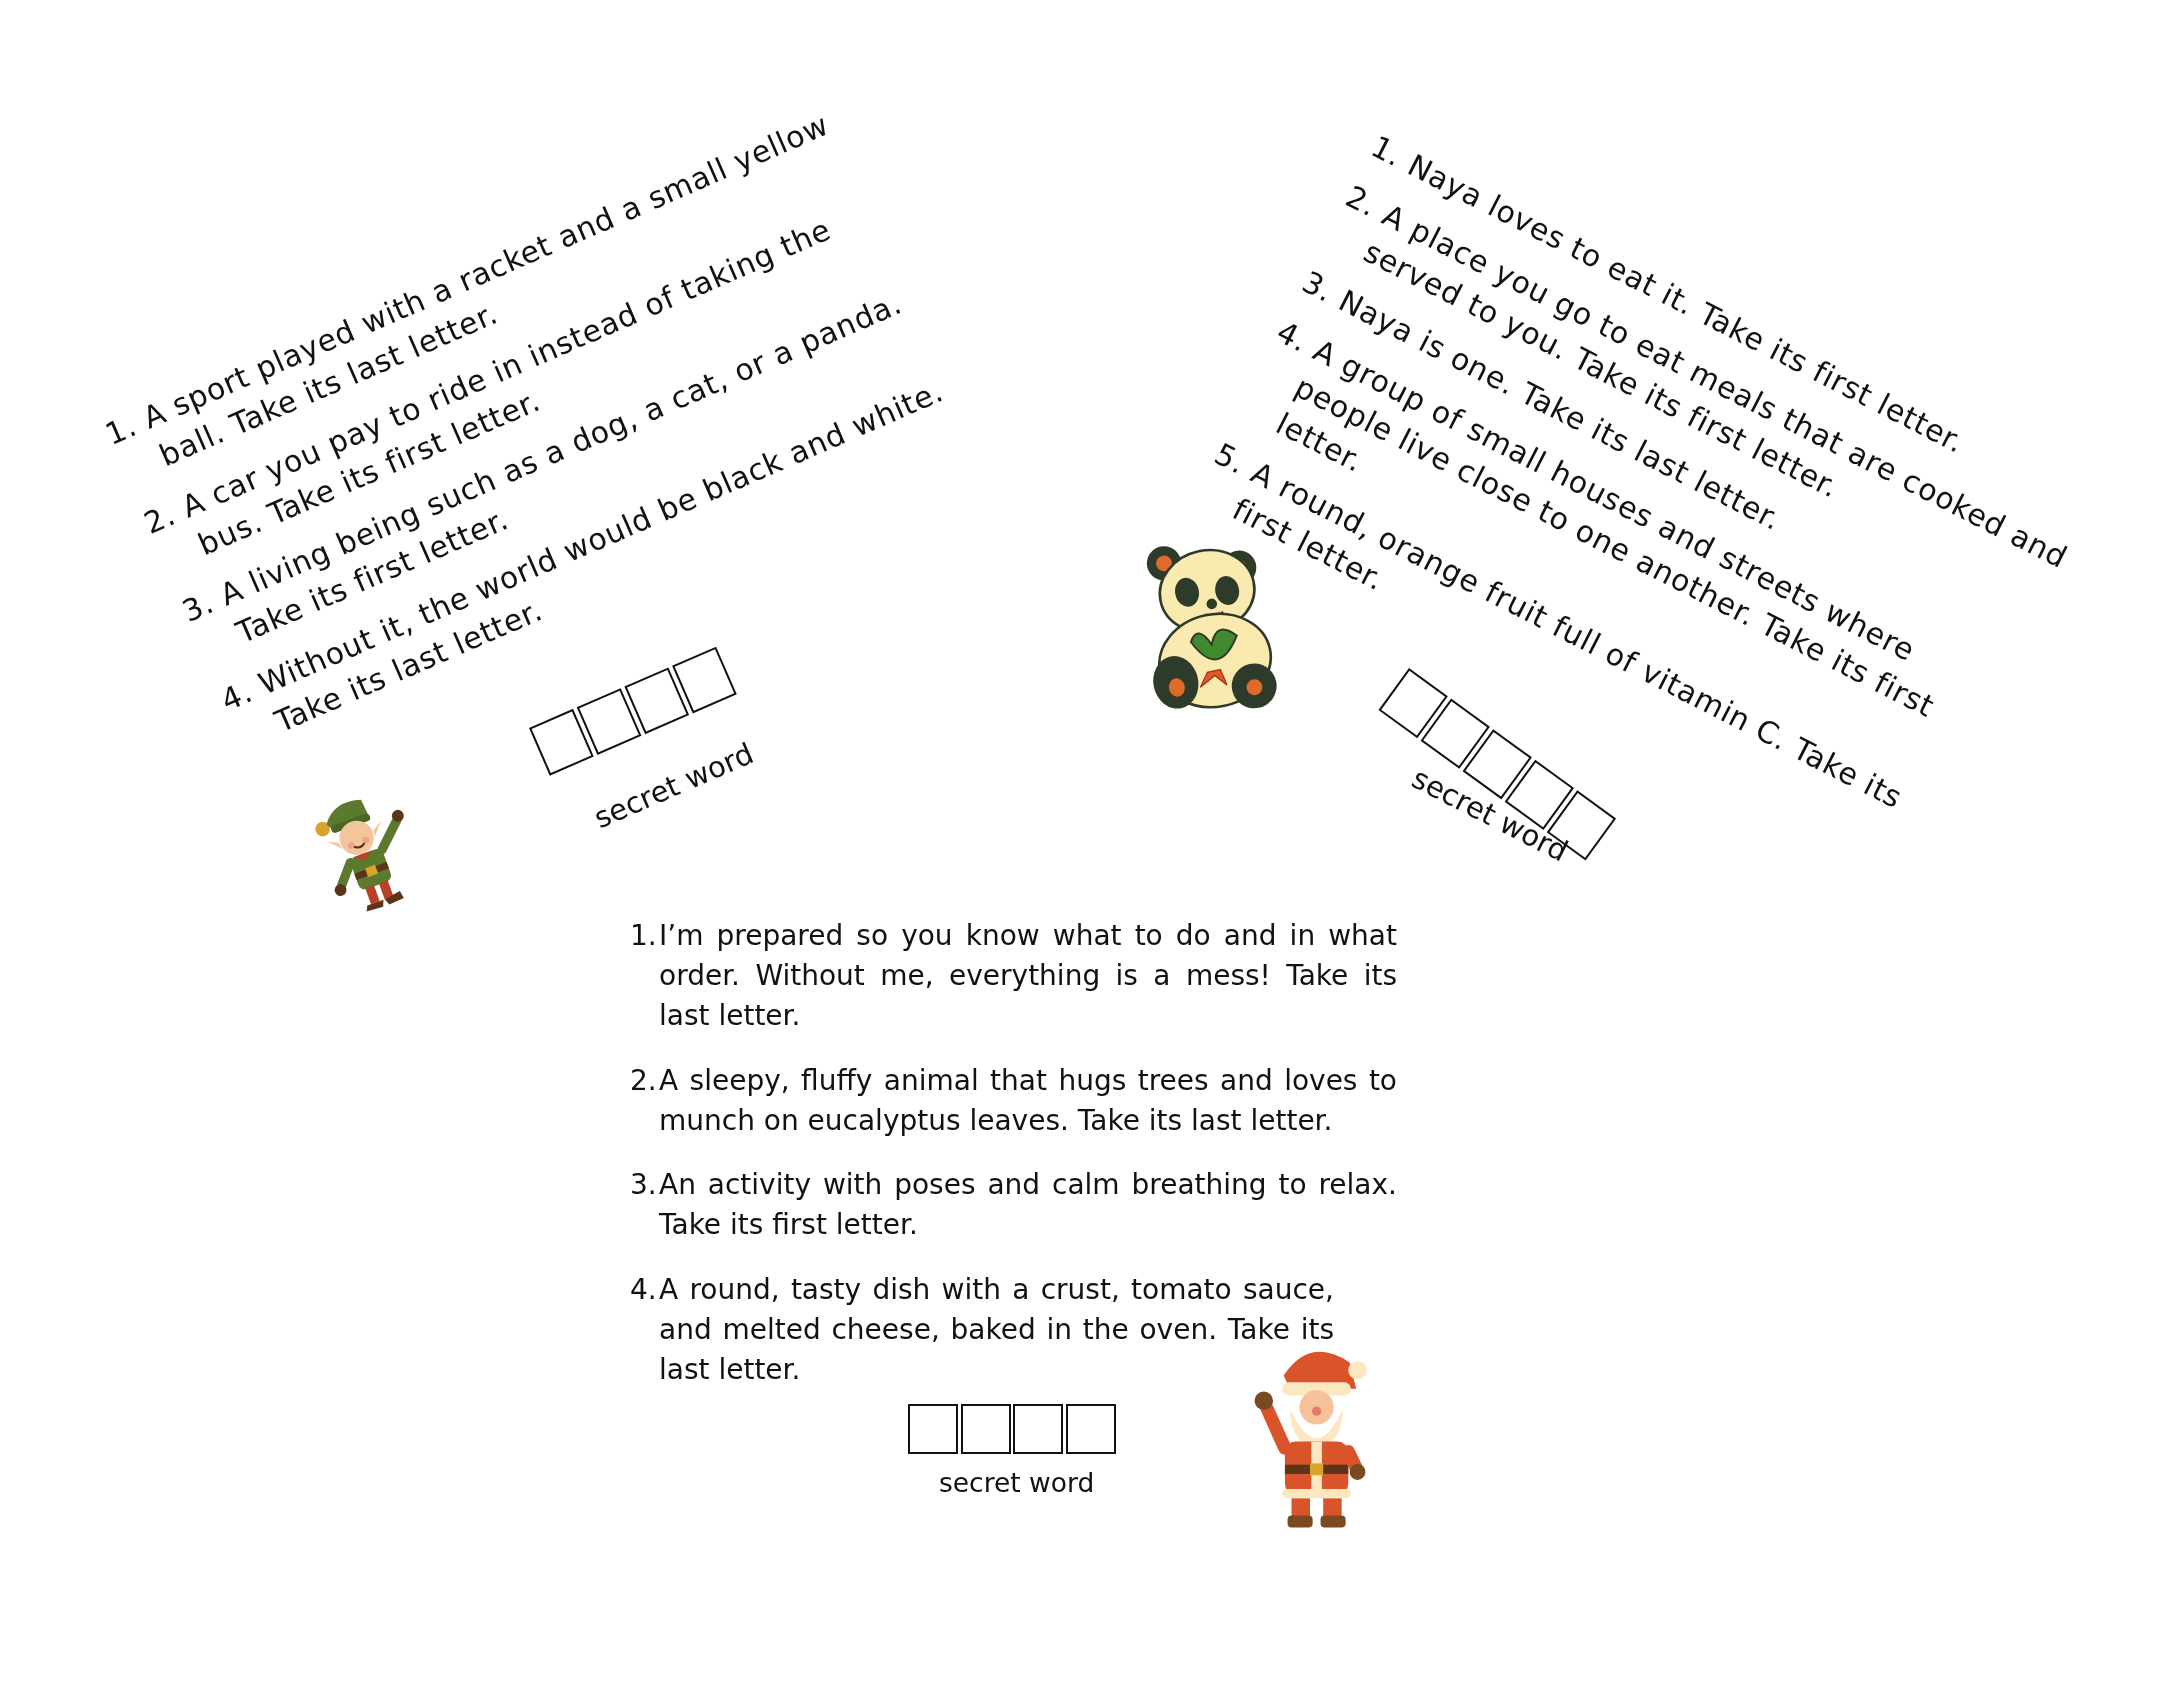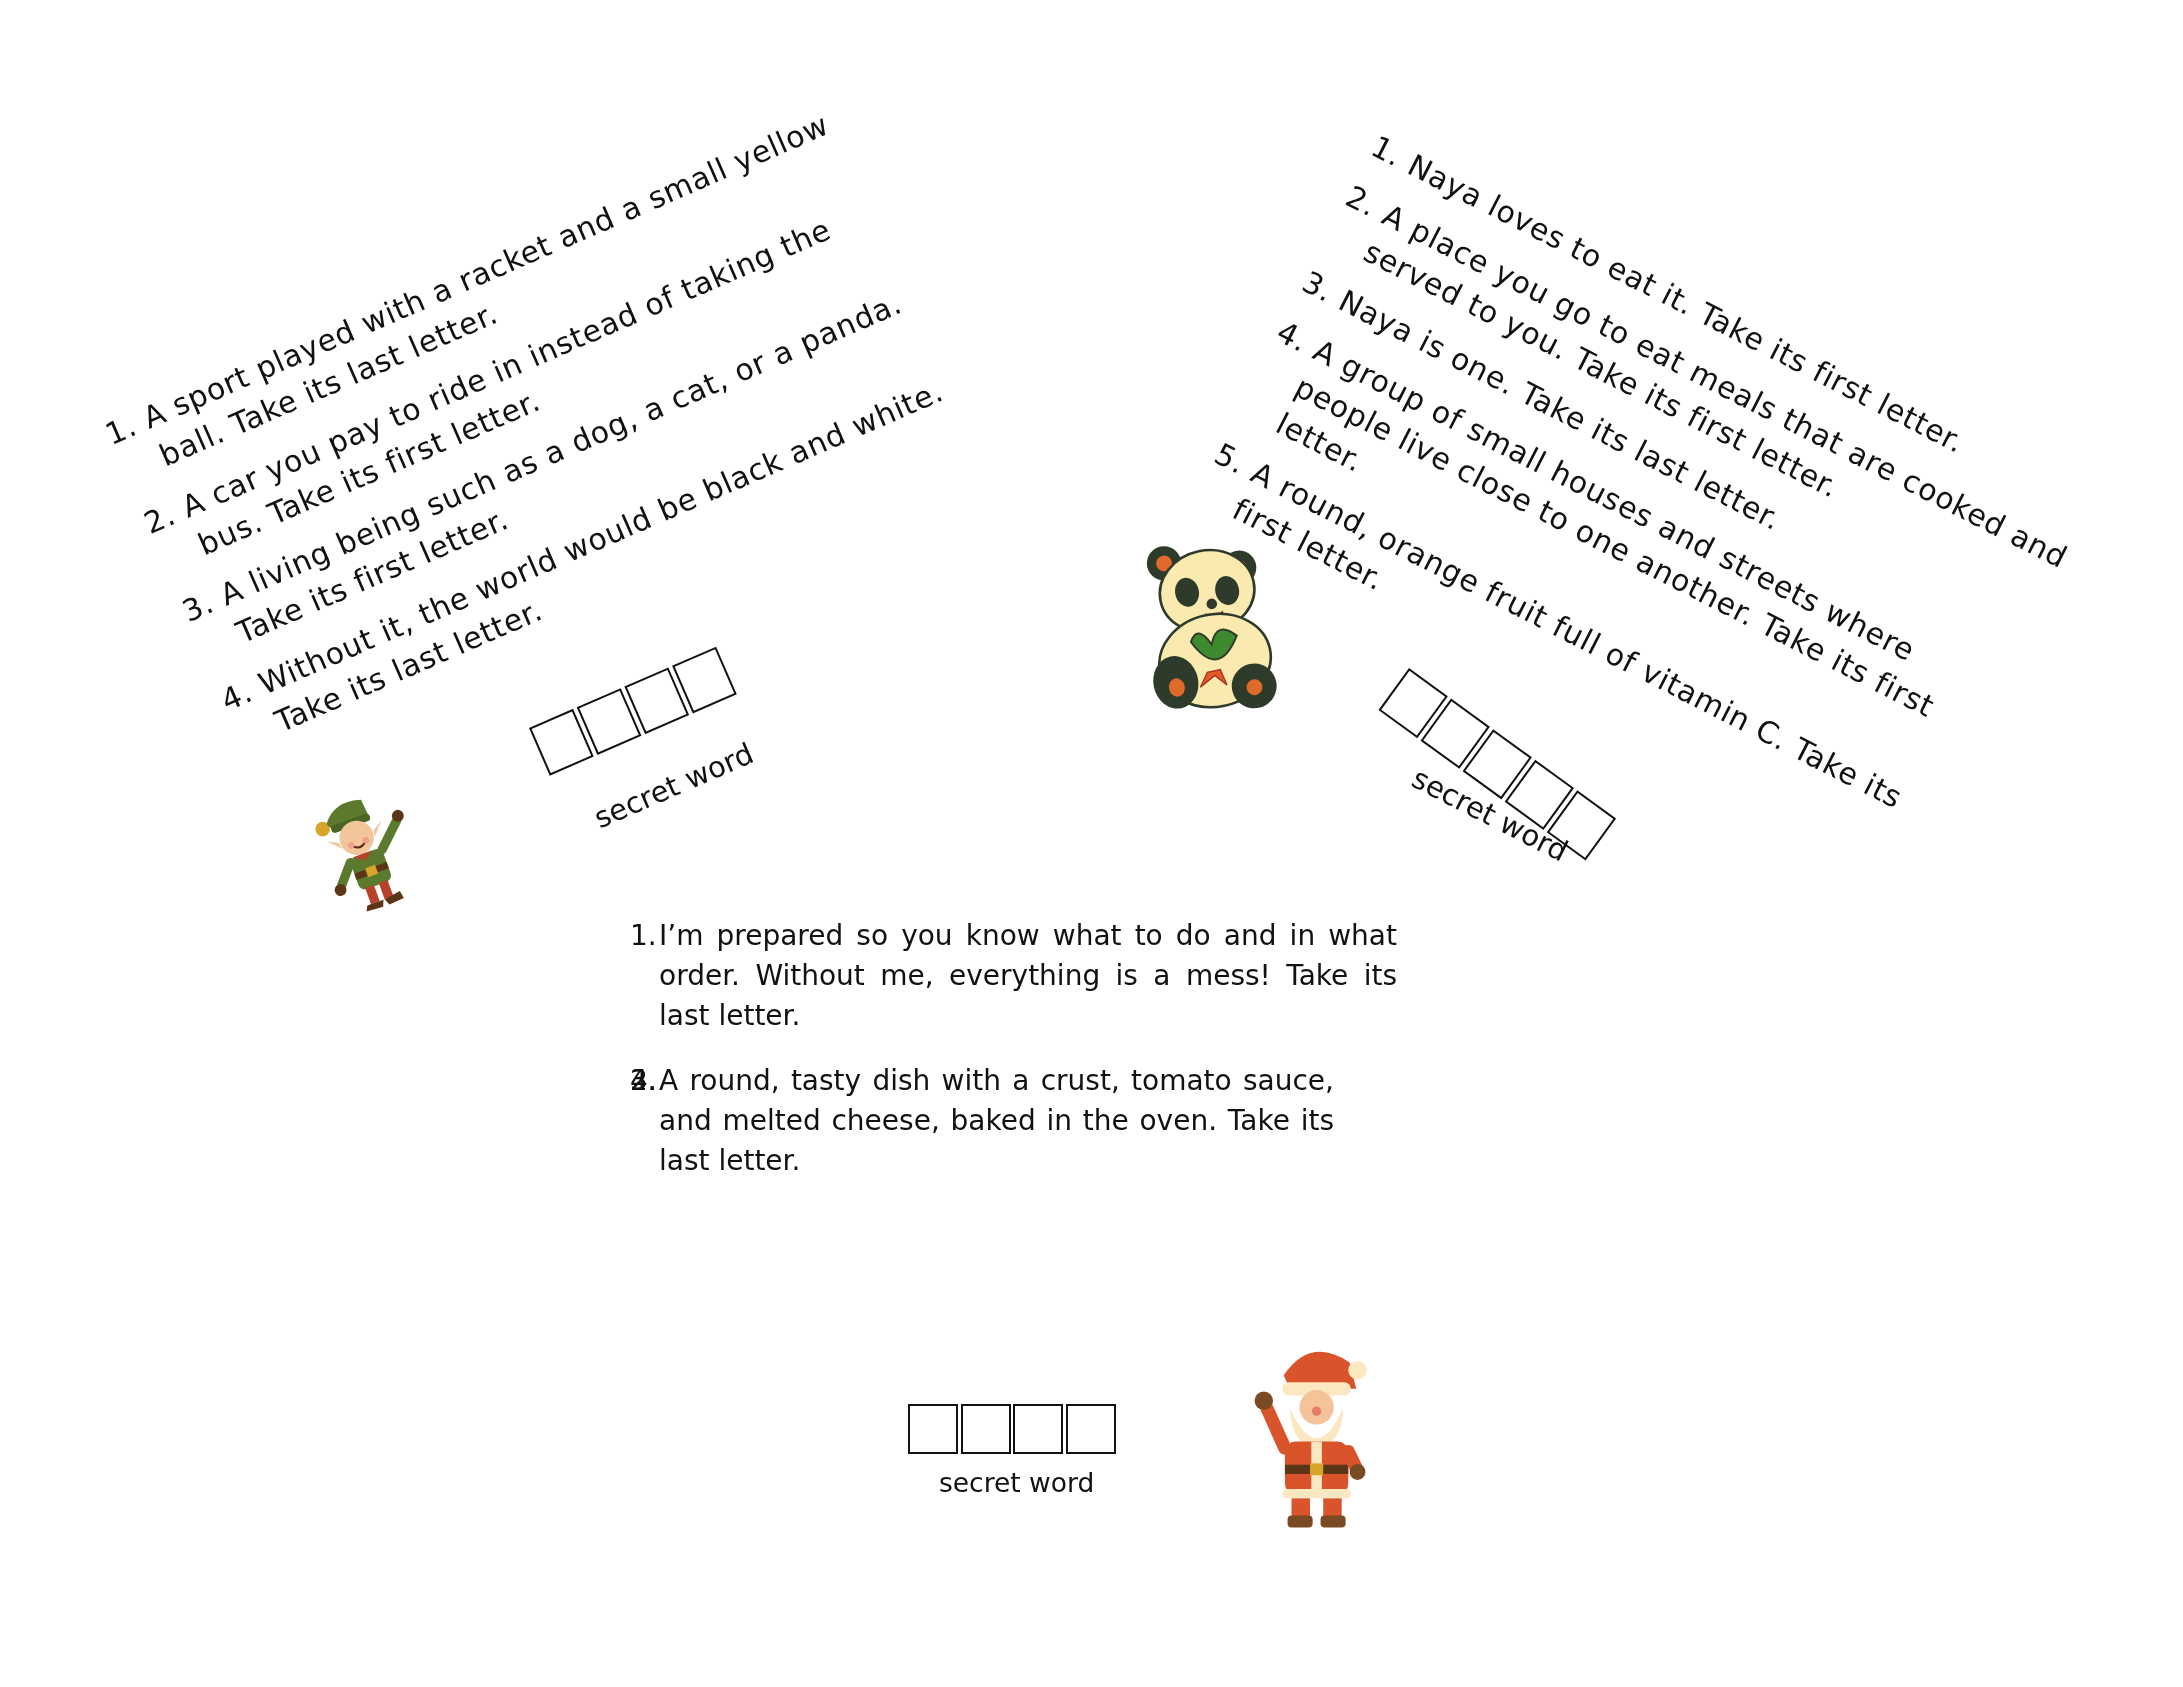--- a/index.html
+++ b/index.html
@@ -101,22 +101,22 @@
       <ellipse cx="60" cy="228" rx="12" ry="14" fill="#e06a2a"></ellipse>
       <ellipse cx="175" cy="250" rx="34" ry="34" fill="#2f3b2a"></ellipse>
       <ellipse cx="175" cy="252" rx="12" ry="12" fill="#e06a2a"></ellipse>
     </g>
   </svg>
 </div>
 
 <div class="block" style="left:630px; top:916px; width:767px;">
   <ol class="center-list">
     <li><span class="num">1.</span><span>I’m prepared so you know what to do and in what order. Without me, everything is a mess! Take its last letter.</span></li>
-    <li><span class="num">2.</span></li>
-    <li><span class="num">3.</span></li>
+    <li><span class="num">2.</span><span>A sleepy, fluffy animal that hugs trees and loves to munch on eucalyptus leaves. Take its last letter.</span></li>
+    <li><span class="num">3.</span><span>An activity with poses and calm breathing to relax. Take its first letter.</span></li>
     <li style="width:675px;"><span class="num">4.</span><span>A round, tasty dish with a crust, tomato sauce, and melted cheese, baked in the oven. Take its last letter.</span></li>
   </ol>
 </div>
 <div class="boxes" style="left:908px; top:1404px;">
   <div class="box" style="width:50px;height:50px;margin-right:2.6px;"></div>
   <div class="box" style="width:50px;height:50px;margin-right:2.6px;"></div>
   <div class="box" style="width:50px;height:50px;margin-right:2.6px;"></div>
   <div class="box" style="width:50px;height:50px;margin-right:2.6px;"></div>
 </div>
 <div class="label" style="left:939px; top:1467px; font-size:26.5px;">secret word</div>

